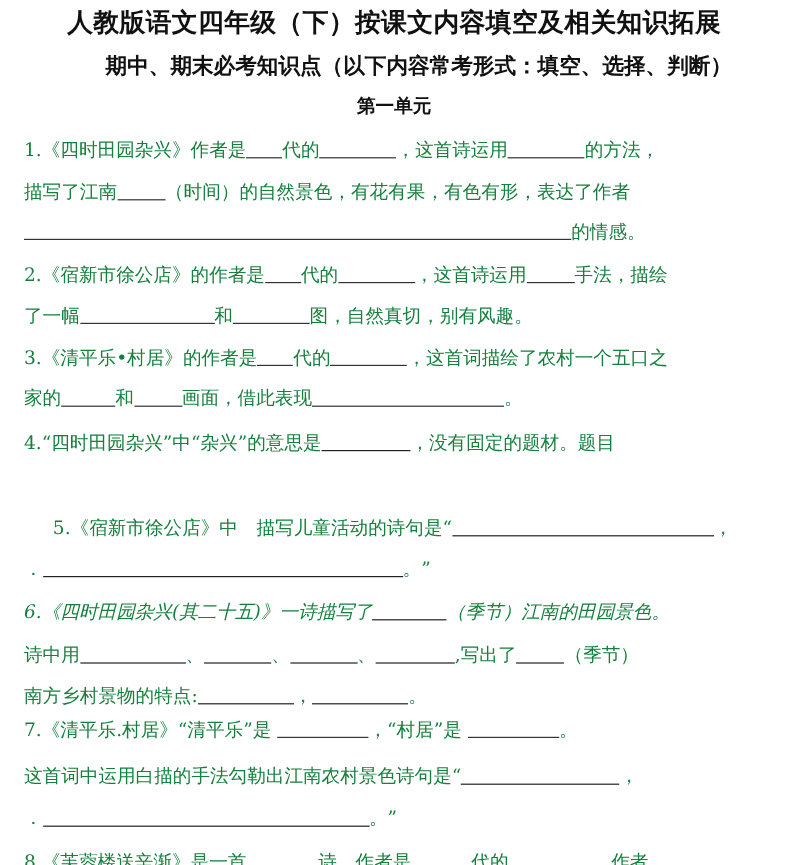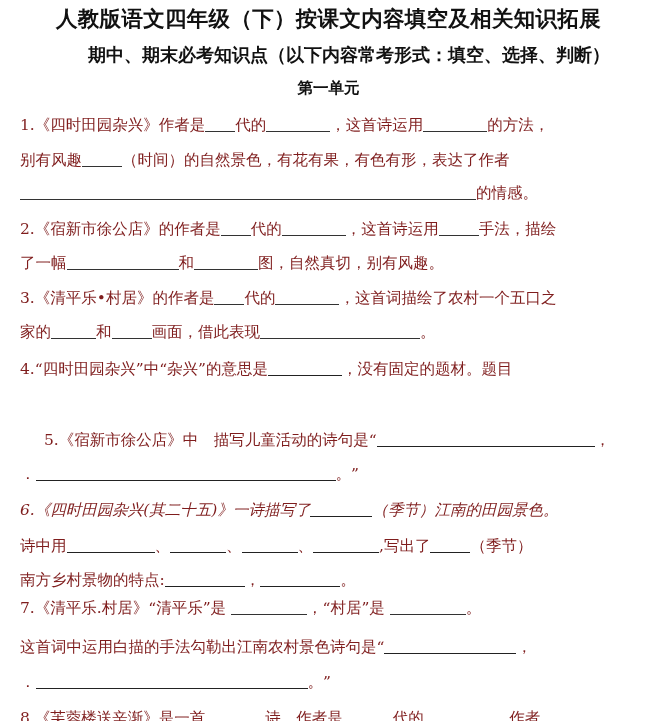--- a/index.html
+++ b/index.html
@@ -50,21 +50,21 @@
       font-size: 15.5px;
       font-weight: bold;
       color: #111;
     }
     .line {
       position: absolute;
       left: 20px;
       font-size: 15.5px;
       white-space: nowrap;
       line-height: 20px;
-      color: #7f1d1d;
+      color: #15803d;
     }
     .blank {
       display: inline-block;
       border-bottom: 1px solid #333;
       height: 16px;
       vertical-align: -2px;
     }
     .blank.thick { border-bottom: 1.5px solid #222; }
   </style>
 </head>
@@ -72,21 +72,21 @@
 
 <div class="page">
   <div class="title">人教版语文四年级（下）按课文内容填空及相关知识拓展</div>
   <div class="subtitle">期中、期末必考知识点（以下内容常考形式：填空、选择、判断）</div>
   <div class="unit">第一单元</div>
 
   <div class="line" style="top:115px;">
     <span>1.《四时田园杂兴》作者是</span><span class="blank" style="width:30px"></span><span>代的</span><span class="blank" style="width:64px"></span><span>，这首诗运用</span><span class="blank" style="width:64px"></span><span>的方法，</span>
   </div>
   <div class="line" style="top:150px;">
-    <span>别有风趣</span><span class="blank" style="width:40px"></span><span>（时间）的自然景色，有花有果，有色有形，表达了作者</span>
+    <span>描写了江南</span><span class="blank" style="width:40px"></span><span>（时间）的自然景色，有花有果，有色有形，表达了作者</span>
   </div>
   <div class="line" style="top:183px;">
     <span class="blank" style="width:456px"></span><span>的情感。</span>
   </div>
 
   <div class="line" style="top:219px;">
     <span>2.《宿新市徐公店》的作者是</span><span class="blank" style="width:30px"></span><span>代的</span><span class="blank" style="width:64px"></span><span>，这首诗运用</span><span class="blank" style="width:40px"></span><span>手法，描绘</span>
   </div>
   <div class="line" style="top:253px;">
     <span>了一幅</span><span class="blank" style="width:112px"></span><span>和</span><span class="blank" style="width:64px"></span><span>图，自然真切，别有风趣。</span>

